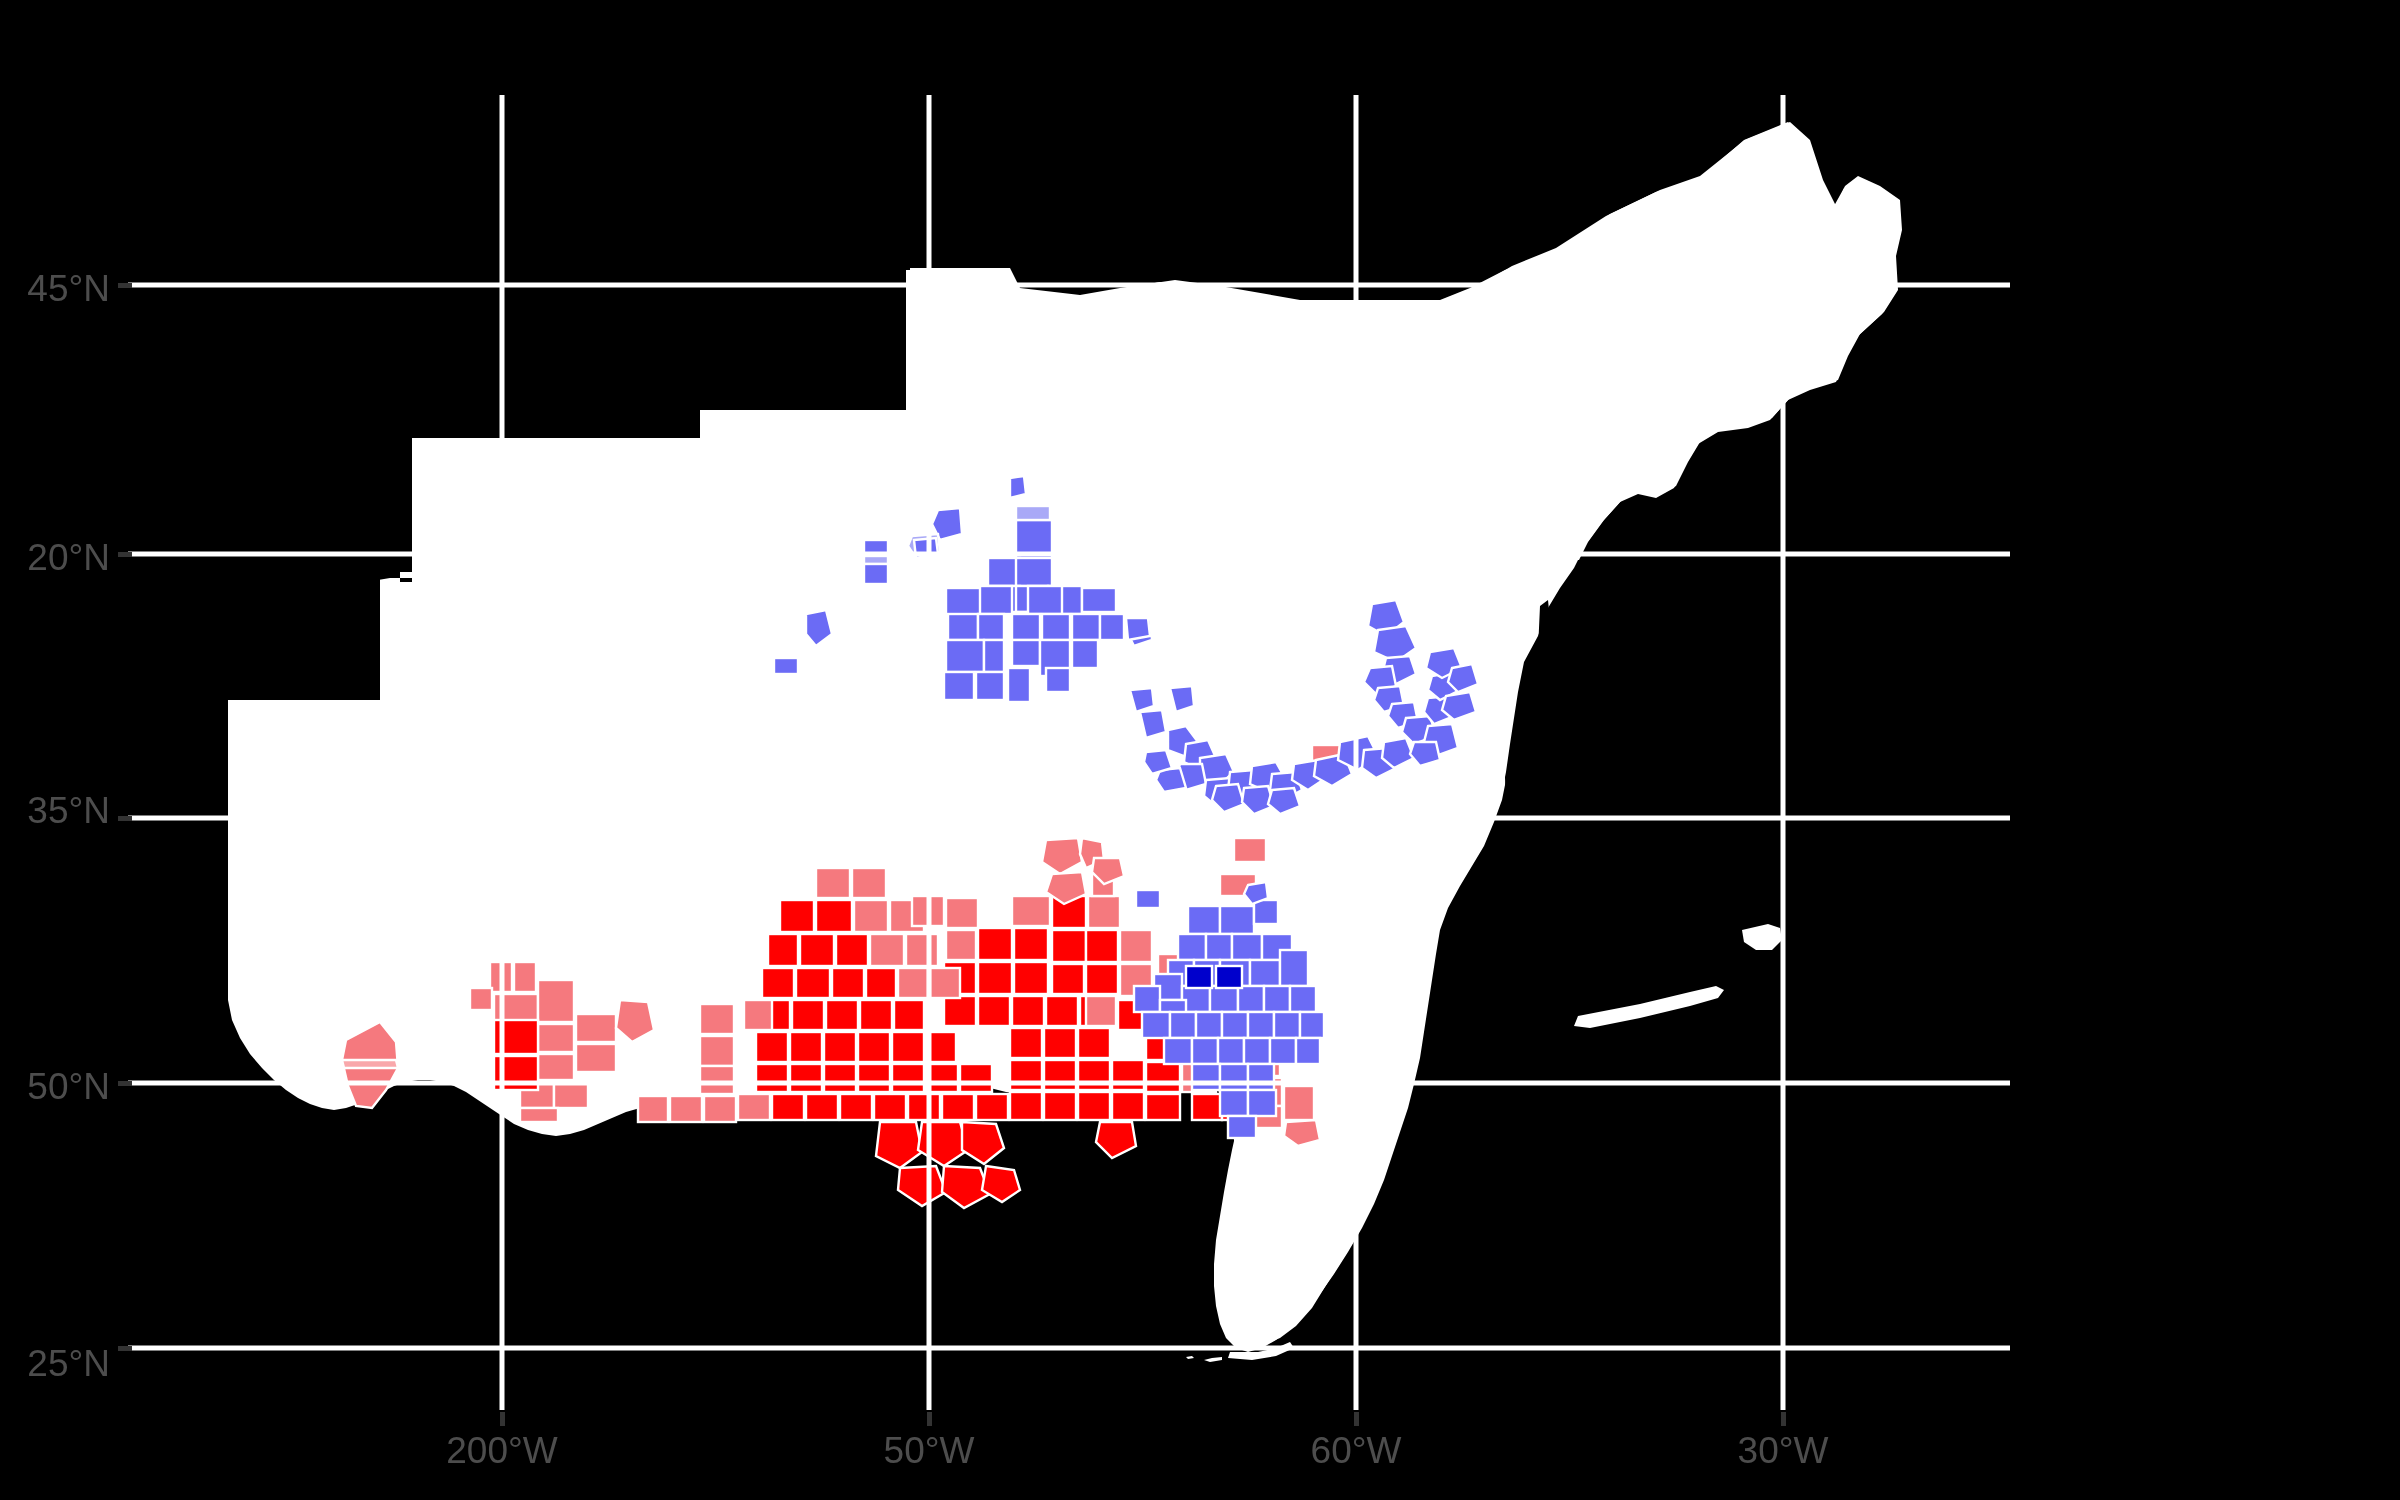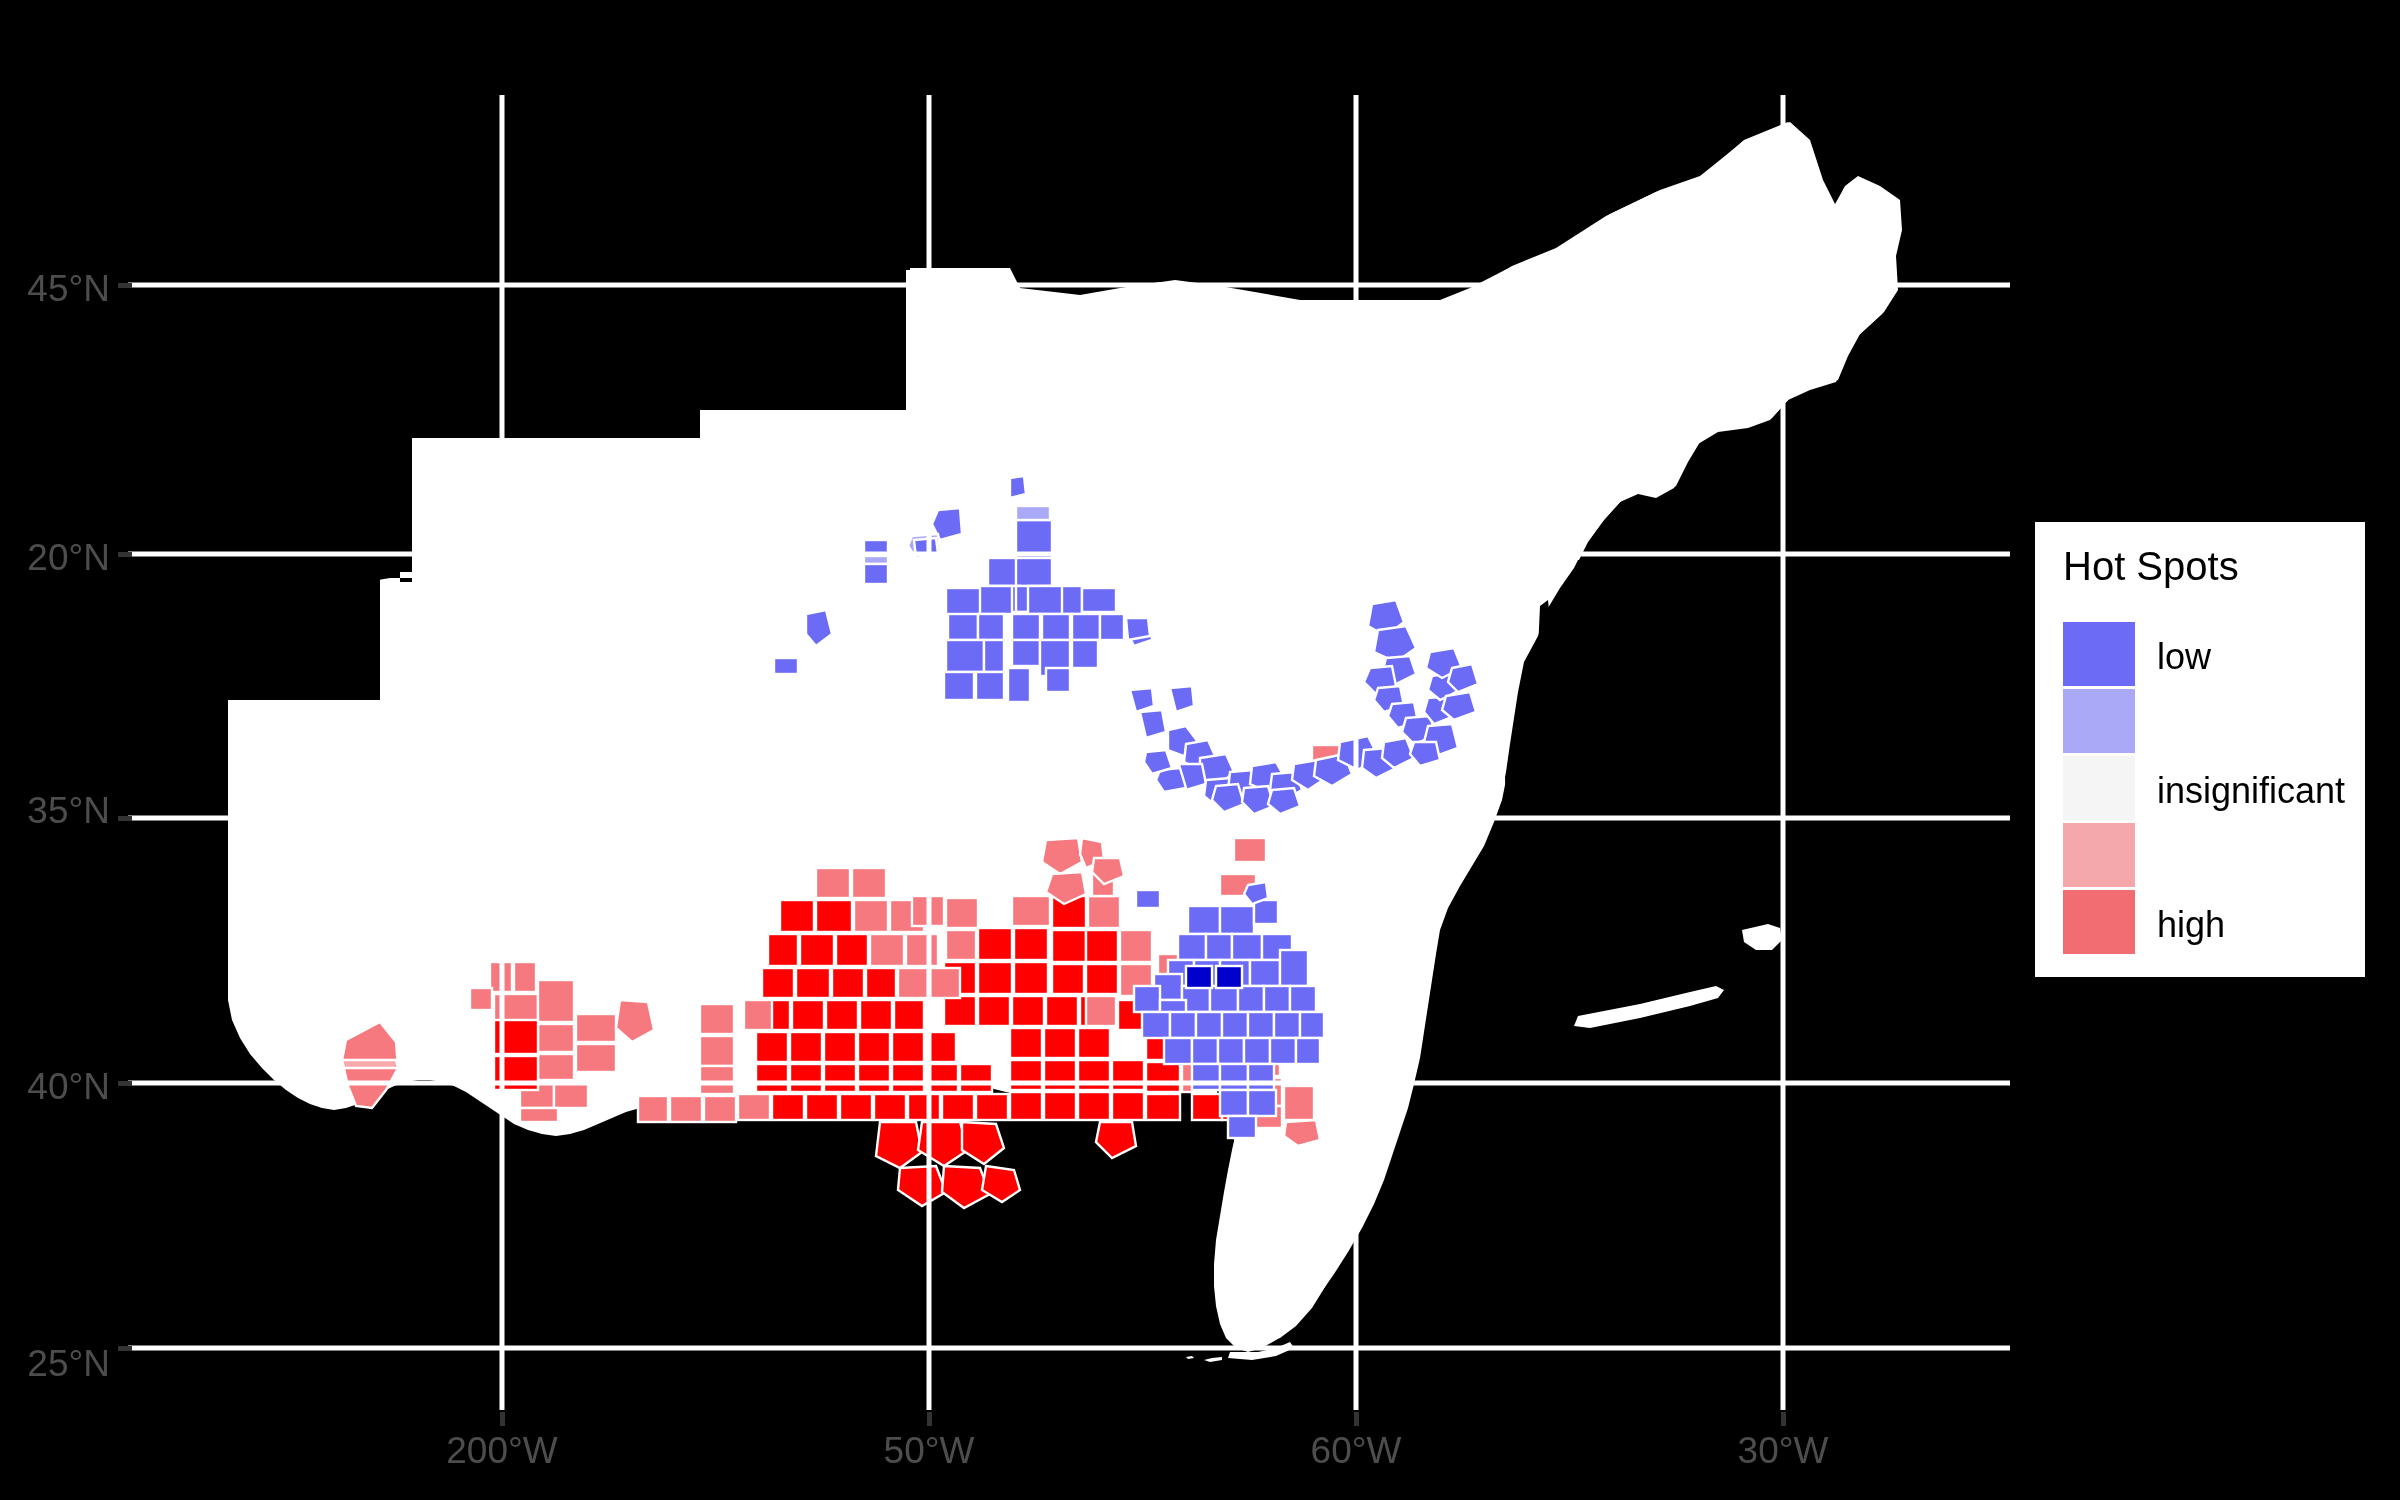--- a/index.html
+++ b/index.html
@@ -816,45 +816,32 @@
 
   <div class="tick-label ytick" style="left:10px;top:268px;width:100px;">45°N</div>
   <div class="tickmark" style="left:118px;top:283px;width:14px;height:5px;"></div>
 
   <div class="tick-label ytick" style="left:10px;top:537px;width:100px;">20°N</div>
   <div class="tickmark" style="left:118px;top:552px;width:14px;height:5px;"></div>
 
   <div class="tick-label ytick" style="left:10px;top:790px;width:100px;">35°N</div>
   <div class="tickmark" style="left:118px;top:816px;width:14px;height:5px;"></div>
 
-  <div class="tick-label ytick" style="left:10px;top:1066px;width:100px;">40°N</div>
+  <div class="tick-label ytick" style="left:10px;top:1066px;width:100px;">50°N</div>
   <div class="tickmark" style="left:118px;top:1081px;width:14px;height:5px;"></div>
 
   <div class="tick-label ytick" style="left:10px;top:1331px;width:100px;margin-top:12px;">25°N</div>
   <div class="tickmark" style="left:118px;top:1346px;width:14px;height:5px;"></div>
 
   <div class="tickmark" style="left:500px;top:1412px;width:5px;height:14px;"></div>
   <div class="tick-label xtick" style="left:402px;top:1430px;width:200px;">200°W</div>
 
   <div class="tickmark" style="left:927px;top:1412px;width:5px;height:14px;"></div>
   <div class="tick-label xtick" style="left:829px;top:1430px;width:200px;">50°W</div>
 
   <div class="tickmark" style="left:1354px;top:1412px;width:5px;height:14px;"></div>
   <div class="tick-label xtick" style="left:1256px;top:1430px;width:200px;">60°W</div>
 
   <div class="tickmark" style="left:1781px;top:1412px;width:5px;height:14px;"></div>
   <div class="tick-label xtick" style="left:1683px;top:1430px;width:200px;">30°W</div>
 
-  <div id="legend">
-    <div id="legend-title">Hot Spots</div>
-
-    <div class="swatch" style="top:100px;background:#6B6BF5;"></div>
-    <div class="swatch" style="top:167px;background:#A9A9F7;"></div>
-    <div class="swatch" style="top:234px;background:#F5F5F5;"></div>
-    <div class="swatch" style="top:301px;background:#F5A8AC;"></div>
-    <div class="swatch" style="top:368px;background:#F26D72;"></div>
-
-    <div class="key-label" style="top:114px;">low</div>
-    <div class="key-label" style="top:248px;">insignificant</div>
-    <div class="key-label" style="top:382px;">high</div>
-  </div>
 
 </div>
 
 </body></html>

